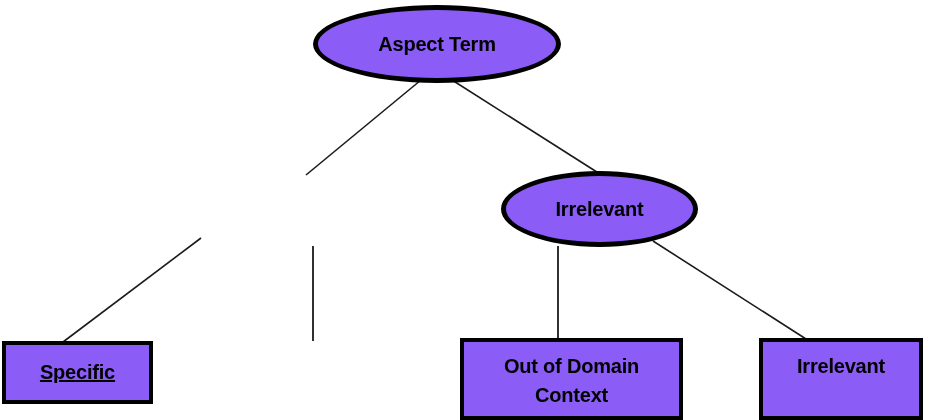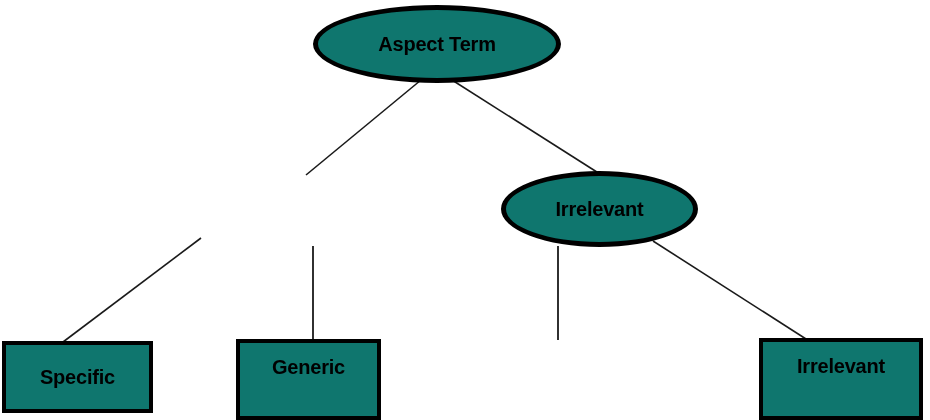--- a/index.html
+++ b/index.html
@@ -27,21 +27,21 @@
   .node {
     position: absolute;
     box-sizing: border-box;
     display: flex;
     align-items: center;
     justify-content: center;
     text-align: center;
     color: #000000;
     font-weight: bold;
     letter-spacing: -0.2px;
-    background: #0f766e;
+    background: #8b5cf6;
   }
   .ellipse {
     border: 5px solid #000000;
     border-radius: 50%;
     font-size: 20px;
   }
   .rect {
     border: 4px solid #000000;
     font-size: 20px;
     line-height: 1.45;
@@ -52,21 +52,21 @@
   }
   .node-label {
     display: block;
     white-space: pre-line;
   }
 
   
   #node-root      { left: 313px; top: 5px;   width: 248px; height: 78px; }
   #node-relevant  { left: 186px; top: 173px; width: 206px; height: 75px; }
   #node-irrelev   { left: 501px; top: 171px; width: 197px; height: 76px; }
-  #leaf-specific  { left: 2px;   top: 341px; width: 151px; height: 72px; }
+  #leaf-specific  { left: 2px;   top: 341px; width: 151px; height: 63px; text-decoration: underline; }
   #leaf-generic   { left: 236px; top: 339px; width: 145px; height: 81px; }
   #leaf-outdomain { left: 460px; top: 338px; width: 223px; height: 82px; }
   #leaf-irrelev   { left: 759px; top: 338px; width: 164px; height: 82px; }
 </style>
 </head>
 <body>
 
 <div id="canvas">
 
   <svg id="edges" viewBox="0 0 930 420" xmlns="http://www.w3.org/2000/svg">
@@ -90,22 +90,23 @@
 
 
   <div class="node ellipse" id="node-irrelev">
     <span class="node-label">Irrelevant</span>
   </div>
 
   <div class="node rect" id="leaf-specific">
     <span class="node-label">Specific</span>
   </div>
 
-  <div class="node rect two-line" id="leaf-generic">
-    <span class="node-label">Generic</span>
+
+  <div class="node rect two-line" id="leaf-outdomain">
+    <span class="node-label">Out of Domain
+Context</span>
   </div>
-
 
   <div class="node rect two-line" id="leaf-irrelev">
     <span class="node-label">Irrelevant</span>
   </div>
 
 </div>
 
 </body></html>

